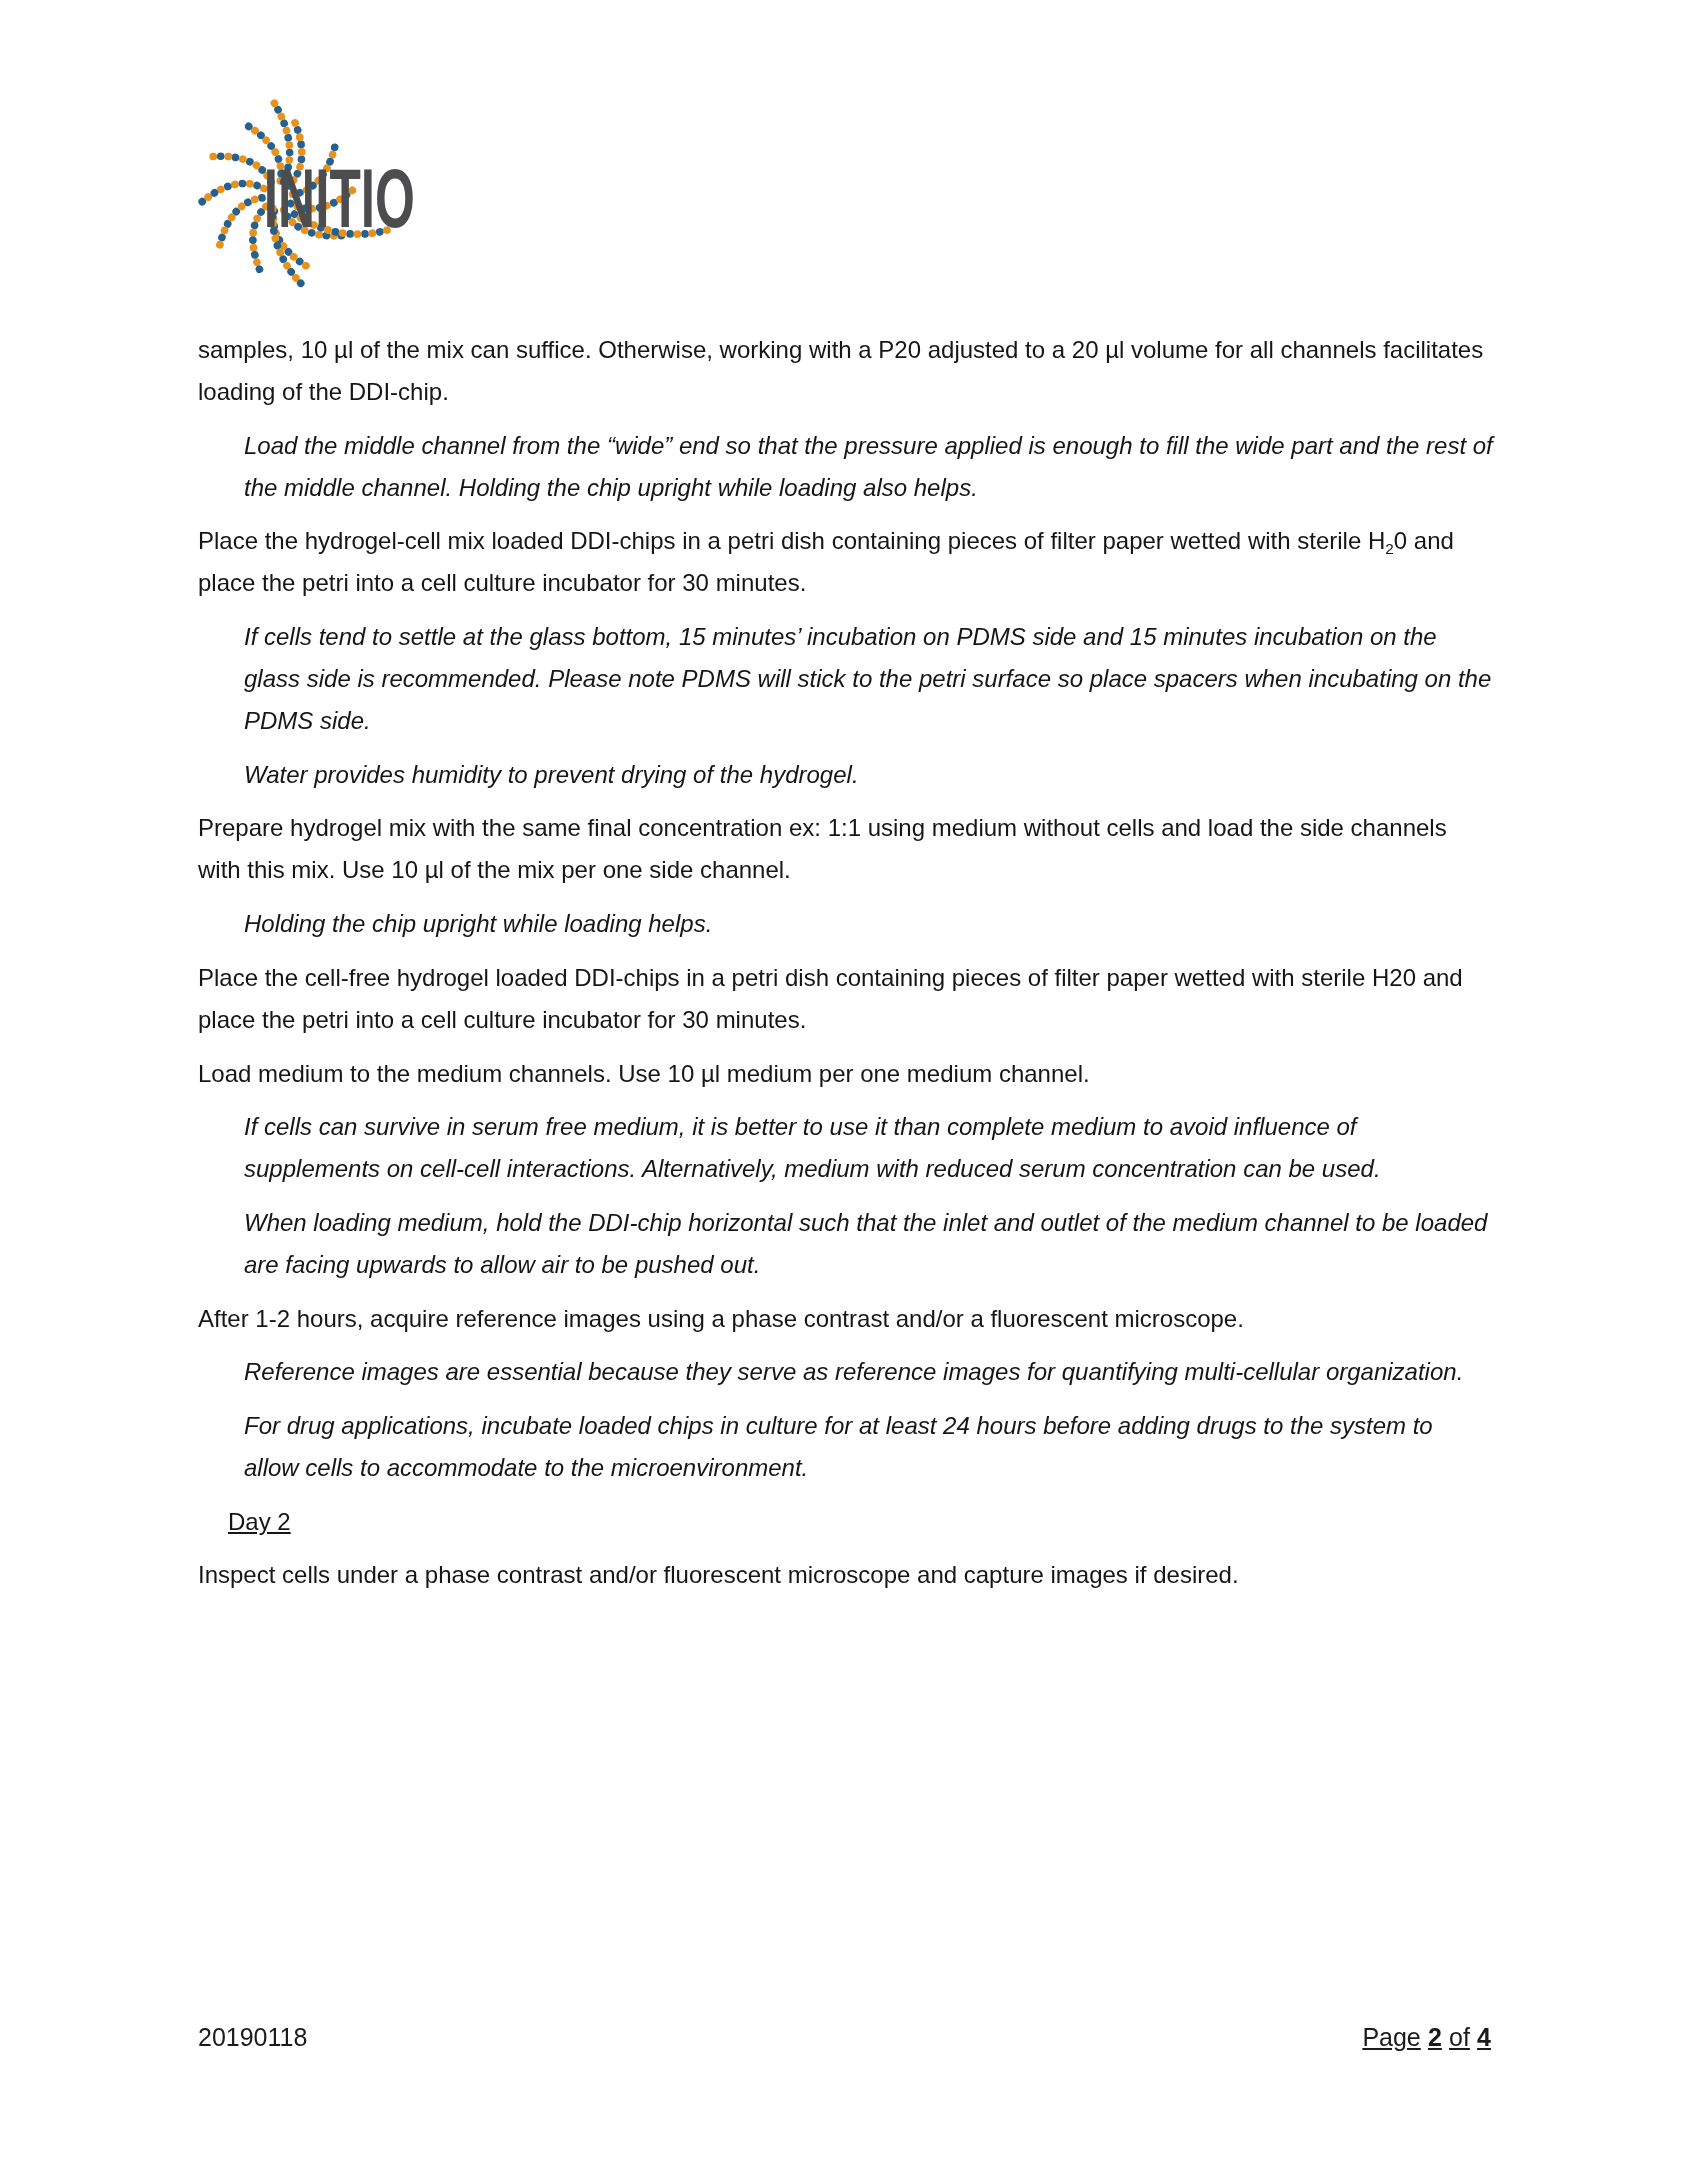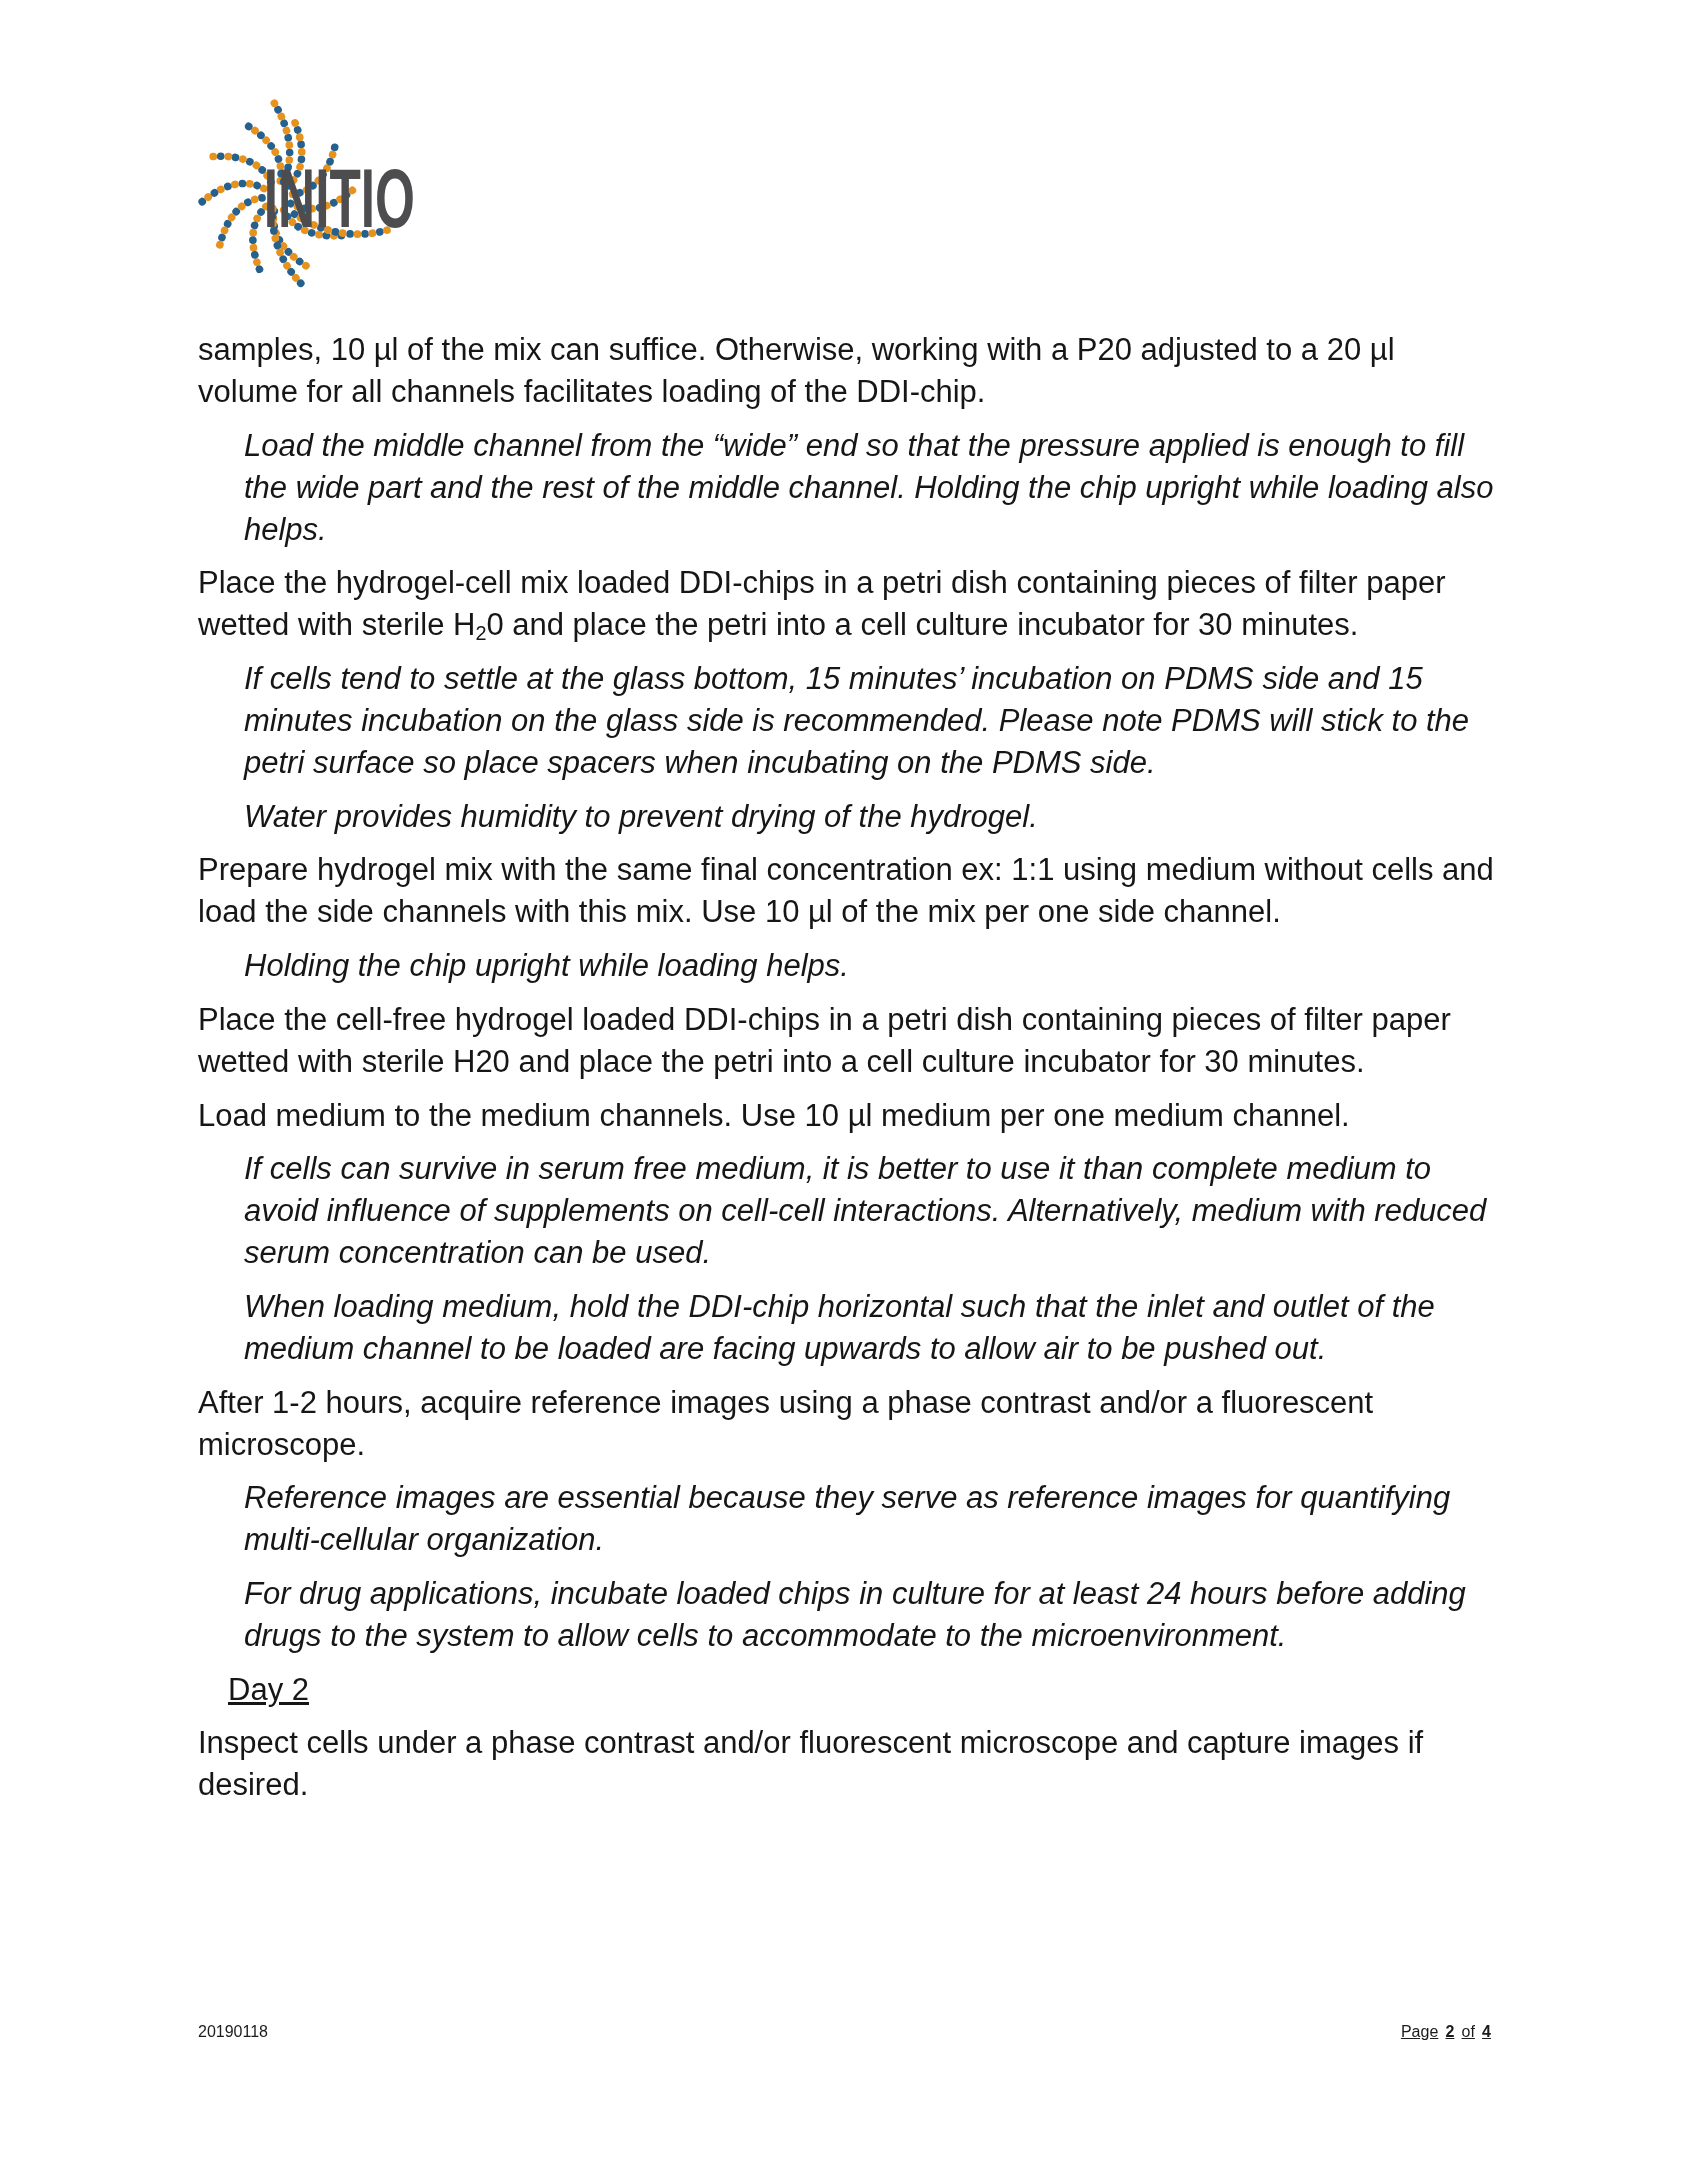--- a/index.html
+++ b/index.html
@@ -22,37 +22,37 @@
     font-weight: bold;
     font-size: 93px;
     fill: #4D4D4F;
   }
 
   
   .content {
     position: absolute;
     left: 198px; top: 329px;
     width: 1296px;
-    font-size: 31px;
+    font-size: 24px;
     line-height: 42px;
   }
   .content p { margin: 0 0 11.7px 0; }
   p.it { font-style: italic; margin-left: 46px; }
   sub.chem { font-size: 64%; line-height: 0; vertical-align: -4.5px; }
   .day-heading span { text-decoration: underline; margin-left: 30px; }
 
   
   .footer {
     position: absolute;
     left: 198px; top: 2023px;
     width: 1293px;
     display: flex;
     justify-content: space-between;
     align-items: baseline;
-    font-size: 16px;
+    font-size: 25px;
     color: #1b1b1b;
   }
   .footer .pg { display: inline-flex; gap: 7.2px; text-decoration: underline; }
   .footer .bold { font-weight: bold; }
 </style>
 </head>
 <body>
 
 <div class="page">
 

